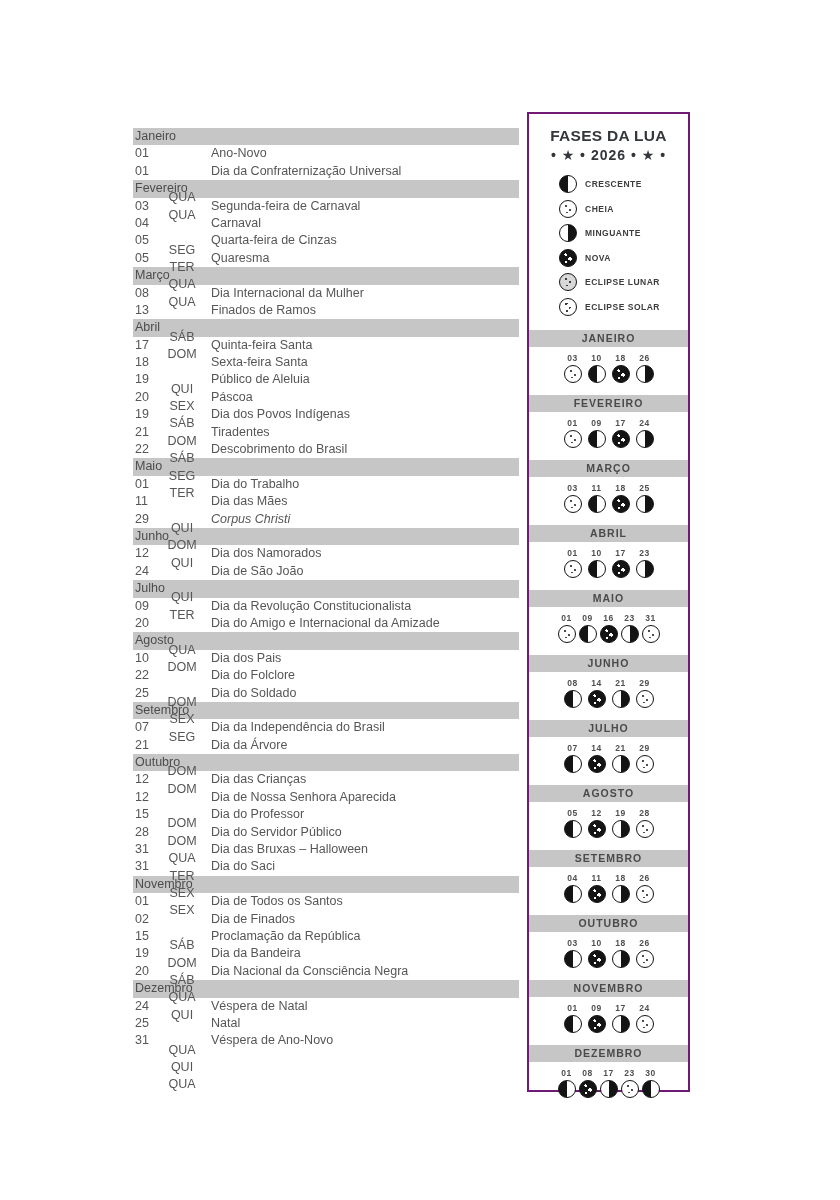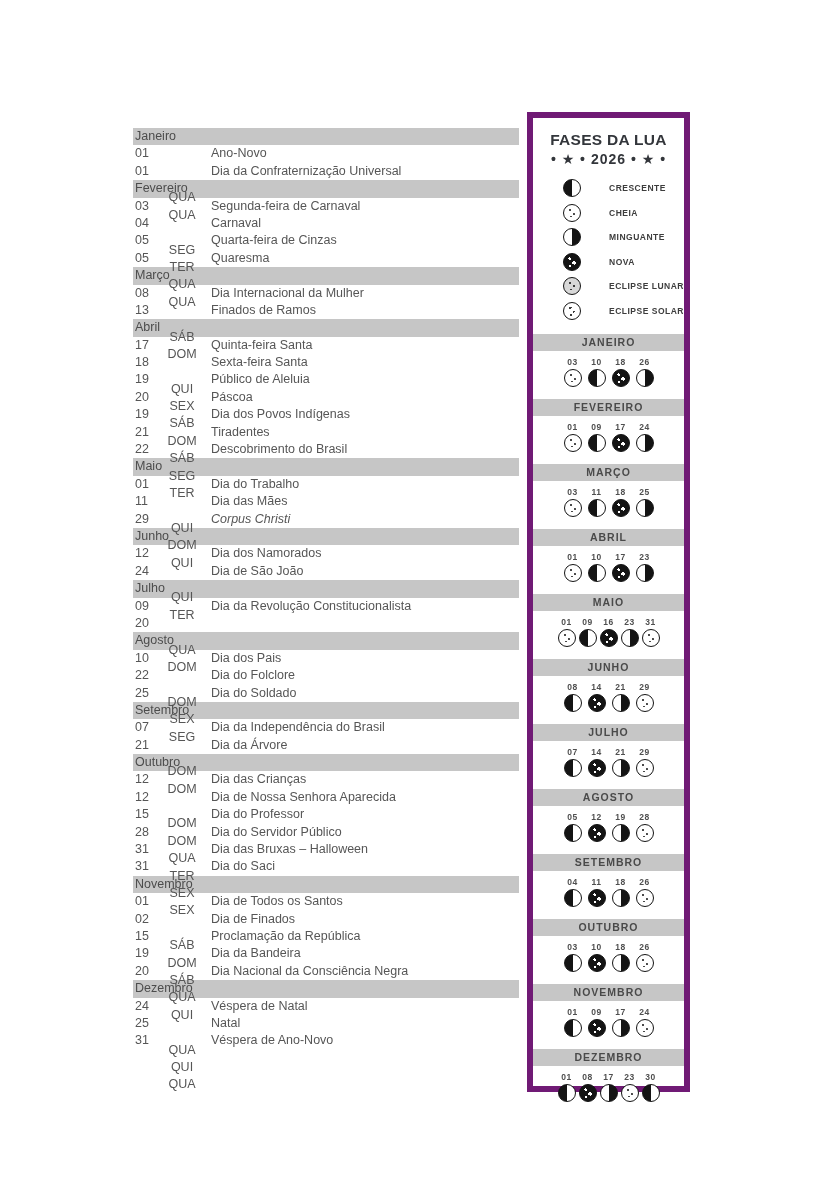--- a/index.html
+++ b/index.html
@@ -22,32 +22,32 @@
     display:flex;height:17.4px;line-height:17.4px;
     color:#565656;font-size:12.5px;
   }
   .event-day{width:24px;padding-left:2px;}
   .event-weekday{width:46px;text-align:center;margin-top:44px;}
   .event-label{padding-left:6px;white-space:nowrap;}
   .event-label.italic{font-style:italic;}
   
   .moon-panel{
     position:absolute;left:527px;top:112px;width:163px;height:980px;
-    border:6px solid #701a75;box-sizing:border-box;background:#fff;
+    border:2px solid #701a75;box-sizing:border-box;background:#fff;
   }
   .moon-title{
     text-align:center;font-size:15.5px;font-weight:bold;color:#33363b;
     letter-spacing:.3px;margin:13px 0 2px 0;
   }
   .moon-year-line{
     text-align:center;font-size:14px;font-weight:bold;color:#33363b;
     letter-spacing:1px;margin:0 0 9px 0;
   }
   .legend{margin:0 0 0 30px;}
-  .legend-item{display:flex;align-items:center;height:24.5px;gap:20px;}
+  .legend-item{display:flex;align-items:center;height:24.5px;}
   .legend-label{
     font-size:8.5px;color:#3d3d3d;letter-spacing:.5px;margin-left:8px;
     font-weight:bold;
   }
   
   .moon{
     width:16px;height:16px;border-radius:50%;
     border:1.7px solid #141414;background:#fff;
     box-sizing:content-box;position:relative;flex:0 0 auto;
   }
@@ -207,20 +207,21 @@
       </div>
       <div class="month-header">Julho</div>
       <div class="event-row">
         <span class="event-day">09</span>
         <span class="event-weekday">QUA</span>
         <span class="event-label">Dia da Revolução Constitucionalista</span>
       </div>
       <div class="event-row">
         <span class="event-day">20</span>
         <span class="event-weekday">DOM</span>
+        <span class="event-label">Dia do Amigo e Internacional da Amizade</span>
       </div>
       <div class="month-header">Agosto</div>
       <div class="event-row">
         <span class="event-day">10</span>
         <span class="event-weekday">DOM</span>
         <span class="event-label">Dia dos Pais</span>
       </div>
       <div class="event-row">
         <span class="event-day">22</span>
         <span class="event-weekday">SEX</span>

